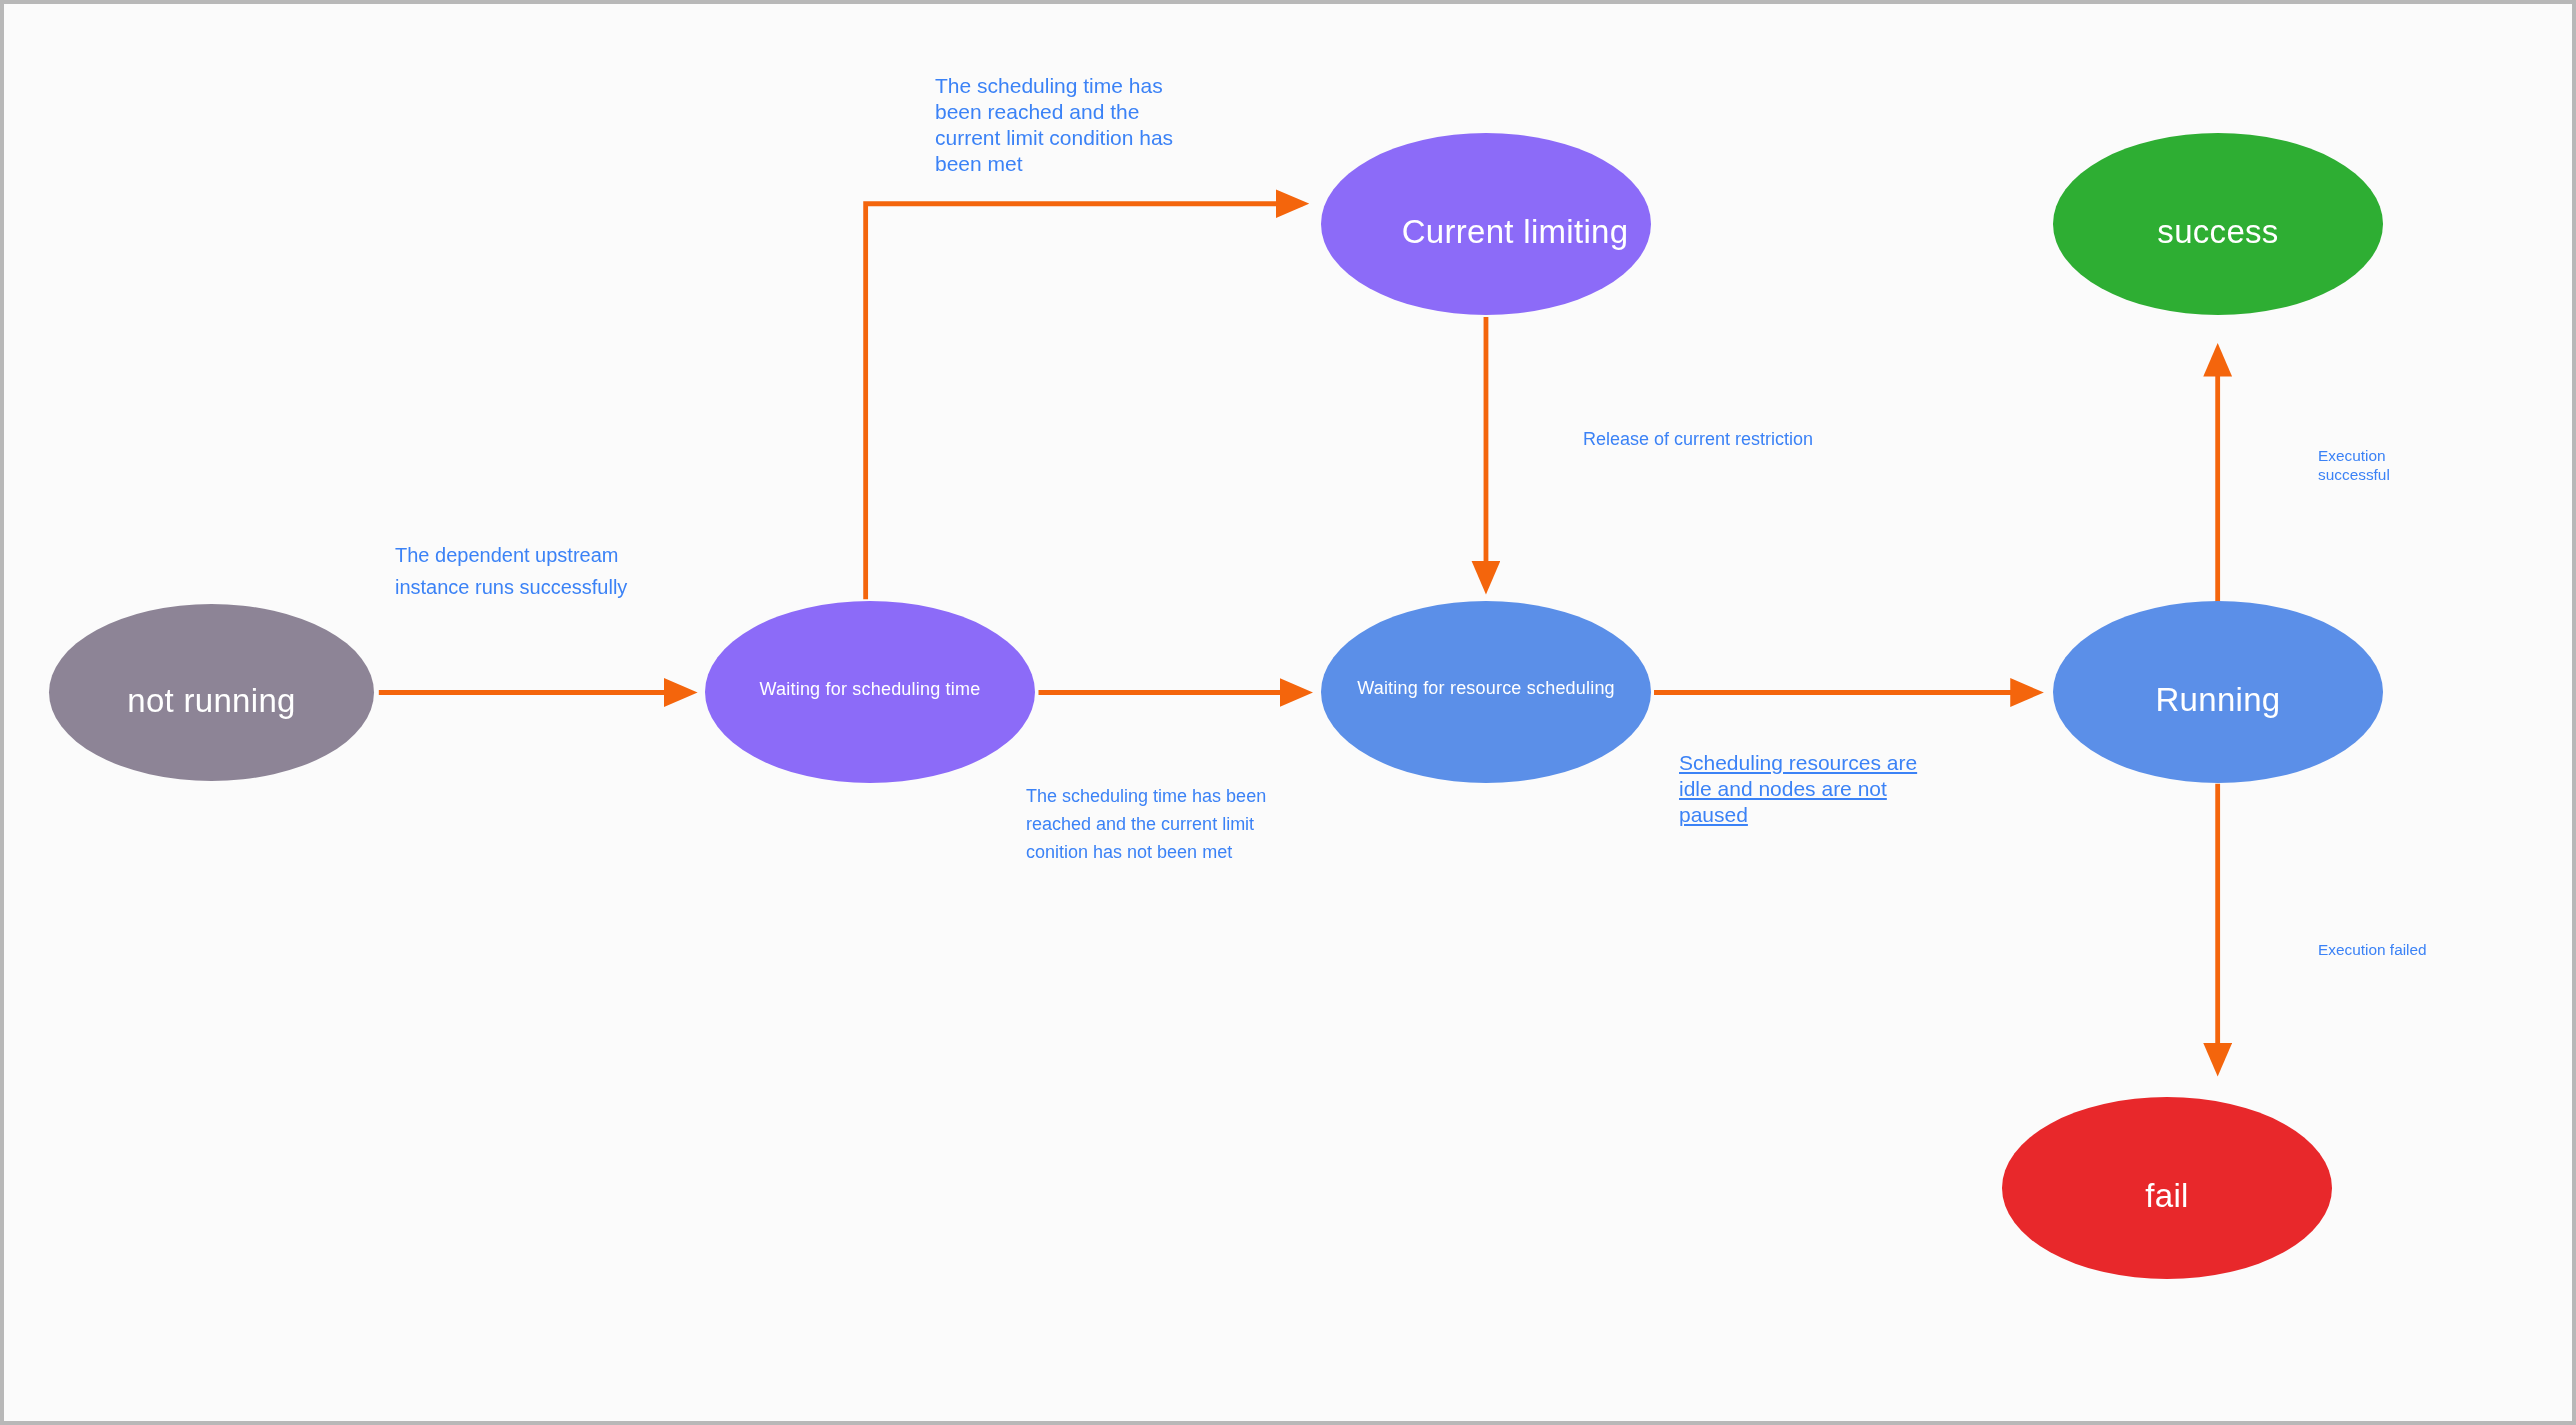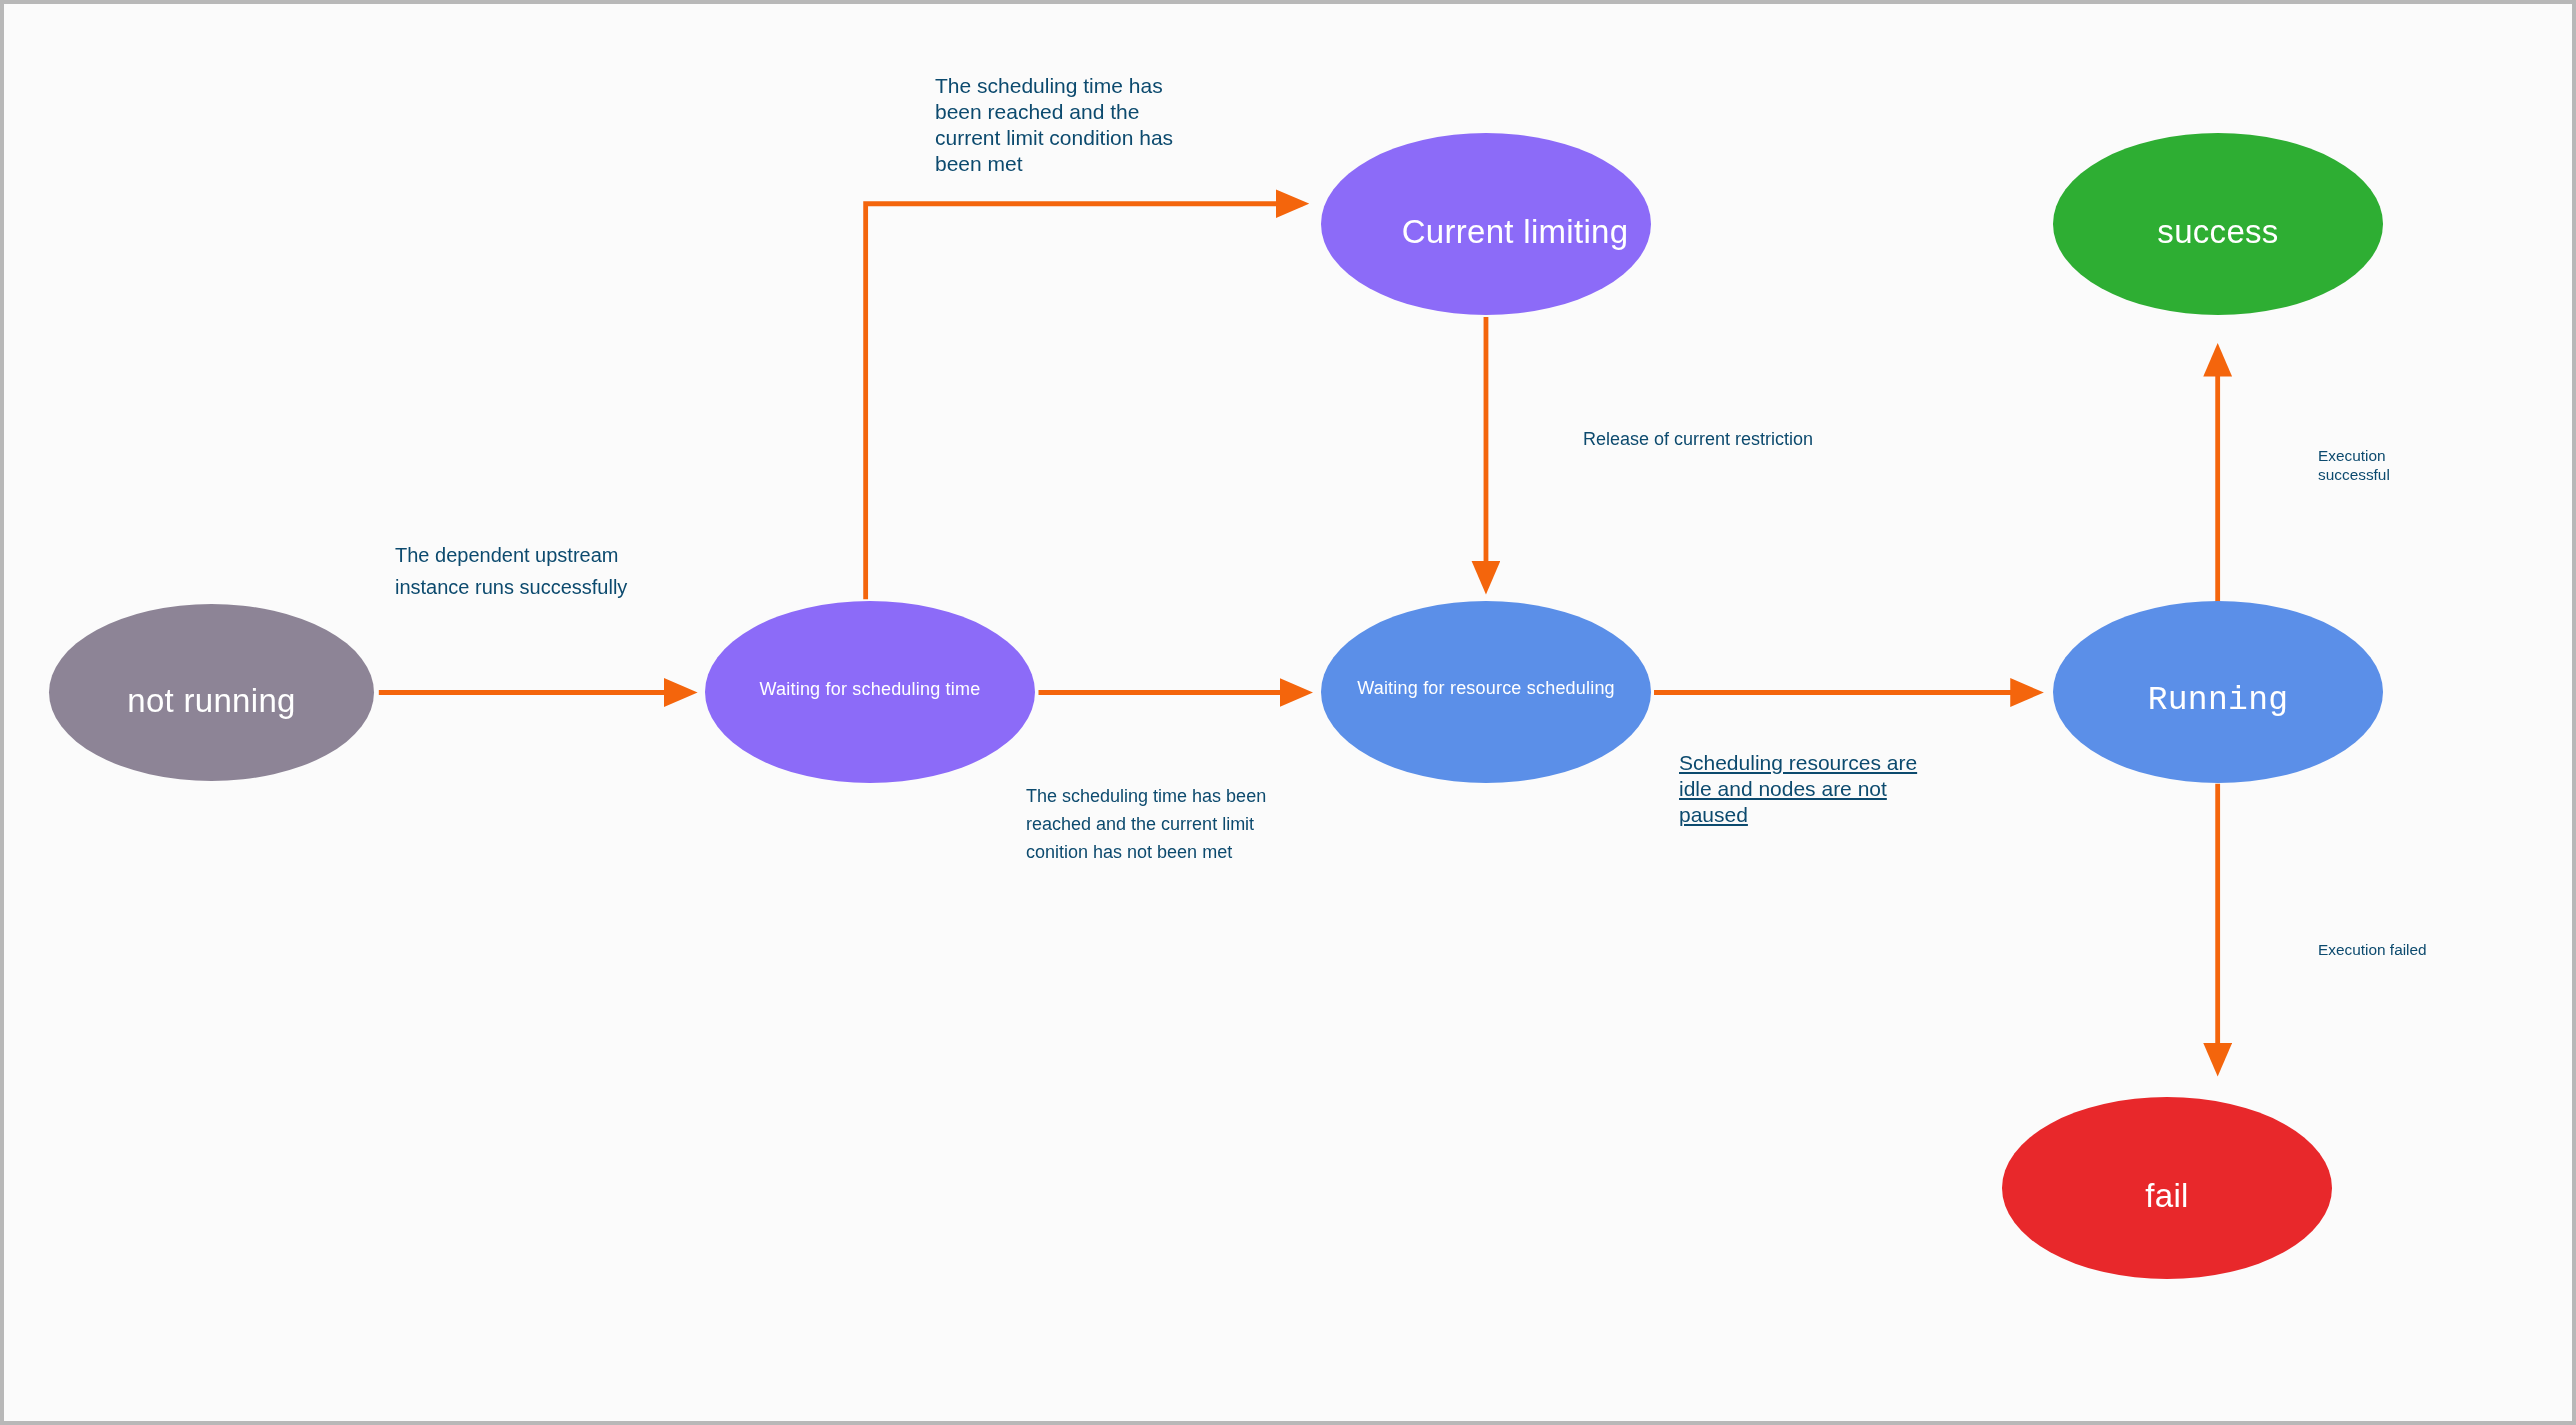--- a/index.html
+++ b/index.html
@@ -36,21 +36,21 @@
   .node-label {
     white-space: nowrap;
     display: block;
     margin-top: 16px;
   }
   .node-lg .node-label { font-size: 33px; letter-spacing: 0.3px; }
   .node-sm .node-label { font-size: 18px; letter-spacing: 0.2px; }
 
   .edge-label {
     position: absolute;
-    color: #0c4a6e;
+    color: #3b82f6;
     white-space: pre-line;
     box-sizing: border-box;
   }
   .lbl-md   { font-size: 21px; line-height: 26px; }
   .lbl-md2  { font-size: 20px; line-height: 32px; }
   .lbl-lg   { font-size: 18px; line-height: 31px; }
   .lbl-sm   { font-size: 15.4px; line-height: 19px; }
 </style>
 </head>
 <body>
@@ -88,21 +88,21 @@
   </div>
 
   <div class="node node-lg" style="left:1317px; top:129px; width:330px; height:182px; background:#8c6bf8;">
     <span class="node-label" style="transform:translateX(29px);">Current limiting</span>
   </div>
 
   <div class="node node-sm" style="left:1317px; top:597px; width:330px; height:182px; background:#5b8fe8;">
     <span class="node-label" style="transform:translateY(-12.5px);">Waiting for resource scheduling</span>
   </div>
 
-  <div class="node node-lg" style="left:2049px; top:597px; width:330px; height:182px; background:#5b8fe8;font-family:Liberation Mono, monospace;">
+  <div class="node node-lg" style="left:2049px; top:597px; width:330px; height:182px; background:#5b8fe8;">
     <span class="node-label">Running</span>
   </div>
 
   <div class="node node-lg" style="left:2049px; top:129px; width:330px; height:182px; background:#2eae33;">
     <span class="node-label">success</span>
   </div>
 
   <div class="node node-lg" style="left:1998px; top:1093px; width:330px; height:182px; background:#e8282b;">
     <span class="node-label">fail</span>
   </div>

